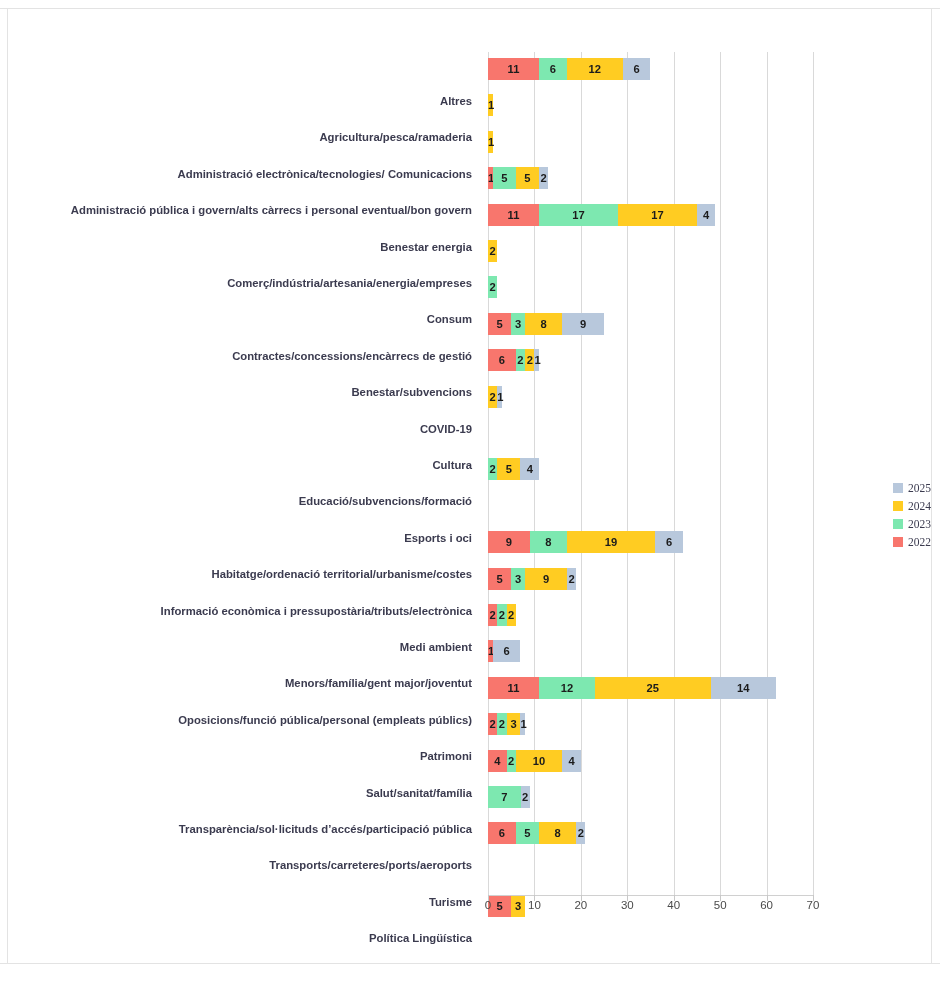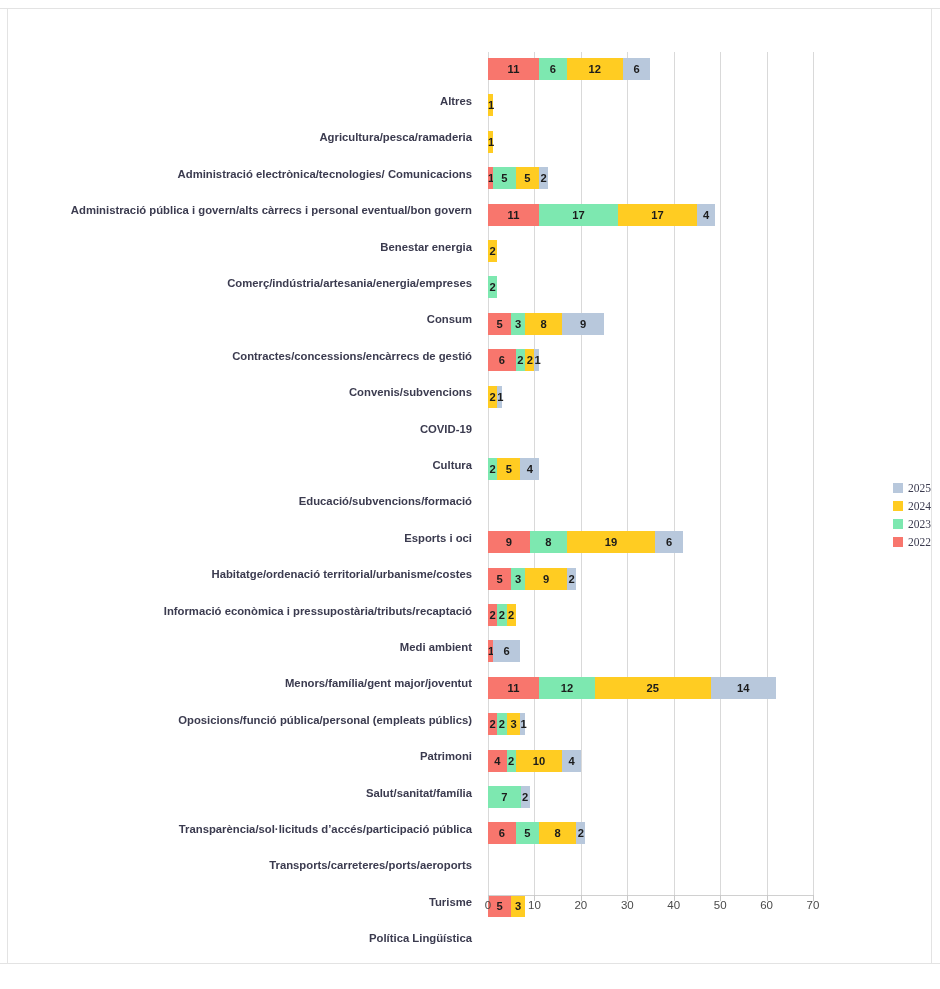--- a/index.html
+++ b/index.html
@@ -198,21 +198,21 @@
         </div>
         <div class="row" style="top: 224.4px;">
           <div class="cat-label">Consum</div>
           <div class="bar-wrap"><div class="seg" title="2023: 2" style="width: 9.28571px; background: rgb(125, 232, 176);">2</div></div>
         </div>
         <div class="row" style="top: 260.8px;">
           <div class="cat-label">Contractes/concessions/encàrrecs de gestió</div>
           <div class="bar-wrap"><div class="seg" title="2022: 5" style="width: 23.2143px; background: rgb(248, 118, 109);">5</div><div class="seg" title="2023: 3" style="width: 13.9286px; background: rgb(125, 232, 176);">3</div><div class="seg" title="2024: 8" style="width: 37.1429px; background: rgb(255, 204, 34);">8</div><div class="seg" title="2025: 9" style="width: 41.7857px; background: rgb(184, 200, 220);">9</div></div>
         </div>
         <div class="row" style="top: 297.2px;">
-          <div class="cat-label">Convenis/subvencions</div>
+          <div class="cat-label">Benestar/subvencions</div>
           <div class="bar-wrap"><div class="seg" title="2022: 6" style="width: 27.8571px; background: rgb(248, 118, 109);">6</div><div class="seg" title="2023: 2" style="width: 9.28571px; background: rgb(125, 232, 176);">2</div><div class="seg" title="2024: 2" style="width: 9.28571px; background: rgb(255, 204, 34);">2</div><div class="seg" title="2025: 1" style="width: 4.64286px; background: rgb(184, 200, 220);">1</div></div>
         </div>
         <div class="row" style="top: 333.6px;">
           <div class="cat-label">COVID-19</div>
           <div class="bar-wrap"><div class="seg" title="2024: 2" style="width: 9.28571px; background: rgb(255, 204, 34);">2</div><div class="seg" title="2025: 1" style="width: 4.64286px; background: rgb(184, 200, 220);">1</div></div>
         </div>
         <div class="row" style="top: 370px;">
           <div class="cat-label">Cultura</div>
           <div class="bar-wrap"></div>
         </div>
@@ -222,21 +222,21 @@
         </div>
         <div class="row" style="top: 442.8px;">
           <div class="cat-label">Esports i oci</div>
           <div class="bar-wrap"></div>
         </div>
         <div class="row" style="top: 479.2px;">
           <div class="cat-label">Habitatge/ordenació territorial/urbanisme/costes</div>
           <div class="bar-wrap"><div class="seg" title="2022: 9" style="width: 41.7857px; background: rgb(248, 118, 109);">9</div><div class="seg" title="2023: 8" style="width: 37.1429px; background: rgb(125, 232, 176);">8</div><div class="seg" title="2024: 19" style="width: 88.2143px; background: rgb(255, 204, 34);">19</div><div class="seg" title="2025: 6" style="width: 27.8571px; background: rgb(184, 200, 220);">6</div></div>
         </div>
         <div class="row" style="top: 515.6px;">
-          <div class="cat-label">Informació econòmica i pressupostària/tributs/recaptació</div>
+          <div class="cat-label">Informació econòmica i pressupostària/tributs/electrònica</div>
           <div class="bar-wrap"><div class="seg" title="2022: 5" style="width: 23.2143px; background: rgb(248, 118, 109);">5</div><div class="seg" title="2023: 3" style="width: 13.9286px; background: rgb(125, 232, 176);">3</div><div class="seg" title="2024: 9" style="width: 41.7857px; background: rgb(255, 204, 34);">9</div><div class="seg" title="2025: 2" style="width: 9.28571px; background: rgb(184, 200, 220);">2</div></div>
         </div>
         <div class="row" style="top: 552px;">
           <div class="cat-label">Medi ambient</div>
           <div class="bar-wrap"><div class="seg" title="2022: 2" style="width: 9.28571px; background: rgb(248, 118, 109);">2</div><div class="seg" title="2023: 2" style="width: 9.28571px; background: rgb(125, 232, 176);">2</div><div class="seg" title="2024: 2" style="width: 9.28571px; background: rgb(255, 204, 34);">2</div></div>
         </div>
         <div class="row" style="top: 588.4px;">
           <div class="cat-label">Menors/família/gent major/joventut</div>
           <div class="bar-wrap"><div class="seg" title="2022: 1" style="width: 4.64286px; background: rgb(248, 118, 109);">1</div><div class="seg" title="2025: 6" style="width: 27.8571px; background: rgb(184, 200, 220);">6</div></div>
         </div>

